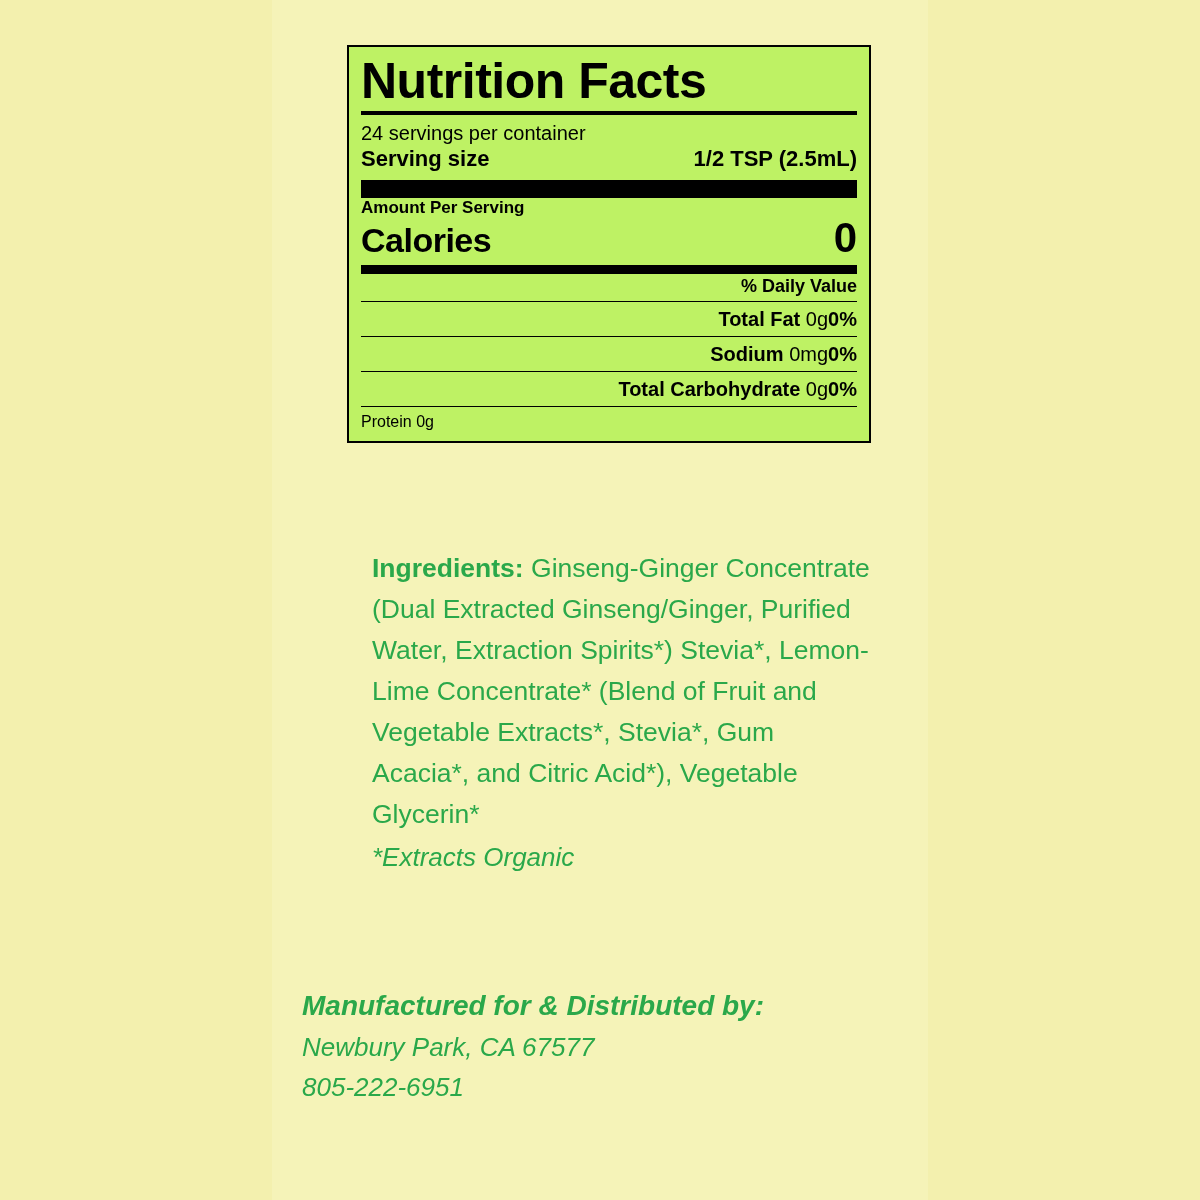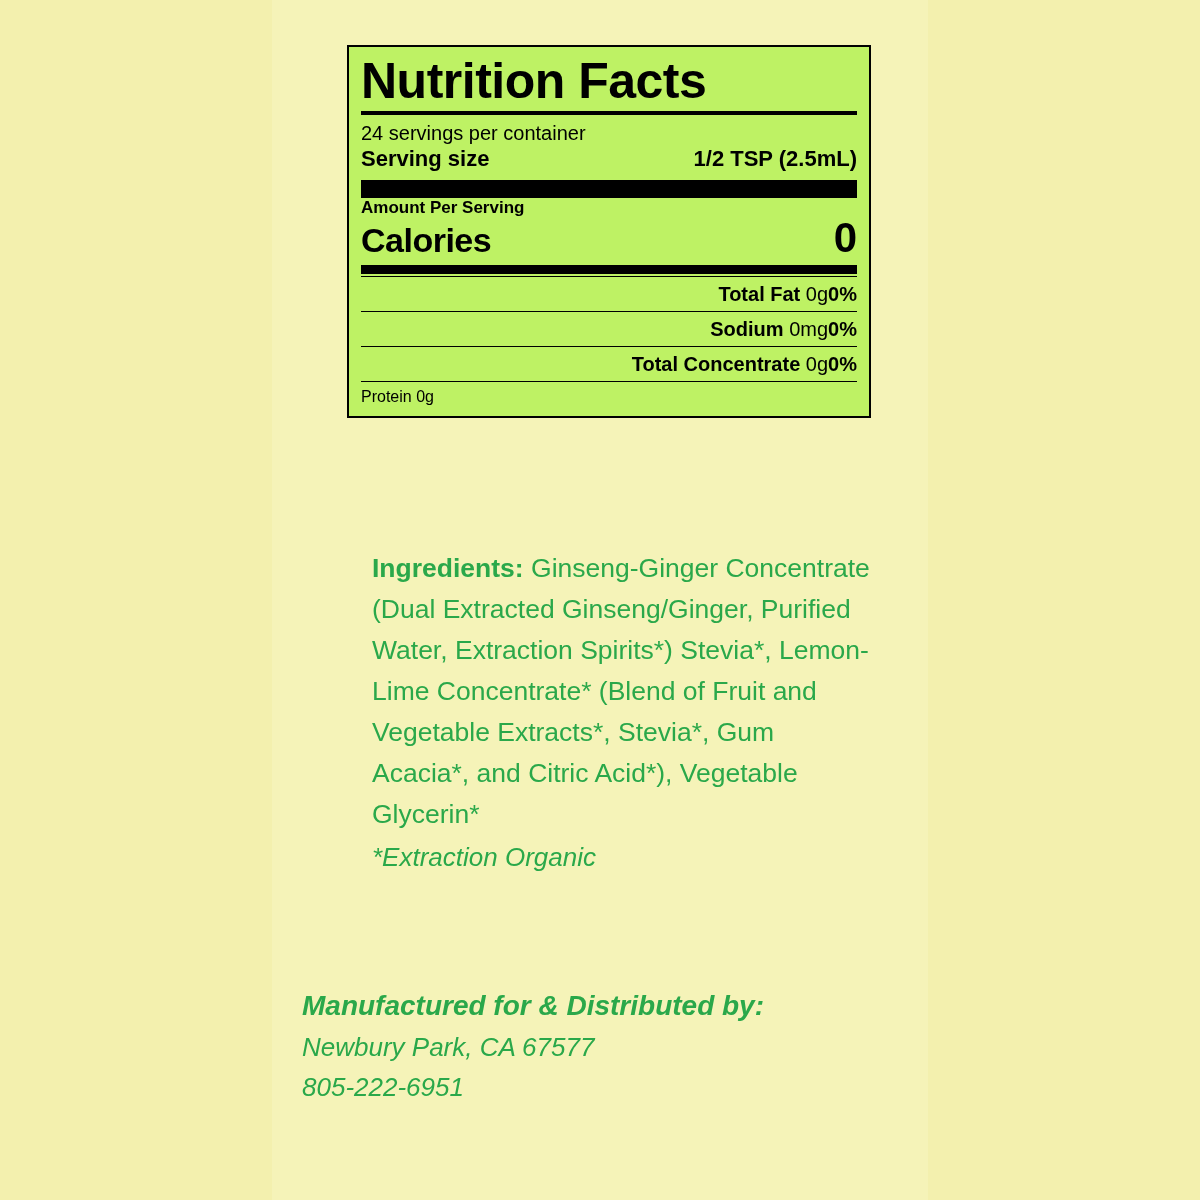--- a/index.html
+++ b/index.html
@@ -196,52 +196,53 @@
       </div>
       <div class="rule-thick"></div>
 
       <div class="nf-amount">Amount Per Serving</div>
       <div class="nf-cal-row">
         <span class="nf-cal-label">Calories</span>
         <span class="nf-cal-value">0</span>
       </div>
       <div class="rule-thick2"></div>
 
+      <div class="nf-dv-head">% Daily Value</div>
       <div class="rule-thin"></div>
 
       <div class="nf-row">
         <span><span class="nm">Total Fat</span>
           <span class="amt">0g</span></span>
         <span class="dv">0%</span>
       </div>
       <div class="rule-thin"></div>
 
       <div class="nf-row">
         <span><span class="nm">Sodium</span>
           <span class="amt">0mg</span></span>
         <span class="dv">0%</span>
       </div>
       <div class="rule-thin"></div>
 
       <div class="nf-row">
-        <span><span class="nm">Total Concentrate</span>
+        <span><span class="nm">Total Carbohydrate</span>
           <span class="amt">0g</span></span>
         <span class="dv">0%</span>
       </div>
       <div class="rule-thin"></div>
 
       <div class="nf-row-last">
         <span><span class="nm">Protein</span>
           <span class="amt">0g</span></span>
       </div>
     </div>
 
     <div class="ingredients">
       <p style="margin:0;"><span class="ing-label">Ingredients:</span><span> Ginseng-Ginger Concentrate (Dual Extracted Ginseng/Ginger, Purified Water, Extraction Spirits*) Stevia*, Lemon-Lime Concentrate* (Blend of Fruit and  Vegetable Extracts*, Stevia*, Gum Acacia*, and  Citric Acid*), Vegetable Glycerin*</span></p>
-      <div class="ing-organic">*Extraction Organic</div>
+      <div class="ing-organic">*Extracts Organic</div>
     </div>
 
     <div class="manufacturer">
       <div class="mf-head">Manufactured for &amp; Distributed by:</div>
       <div class="mf-line">Newbury Park, CA 67577</div>
       <div class="mf-line">805-222-6951</div>
     </div>
 
   </div>
 </div>

